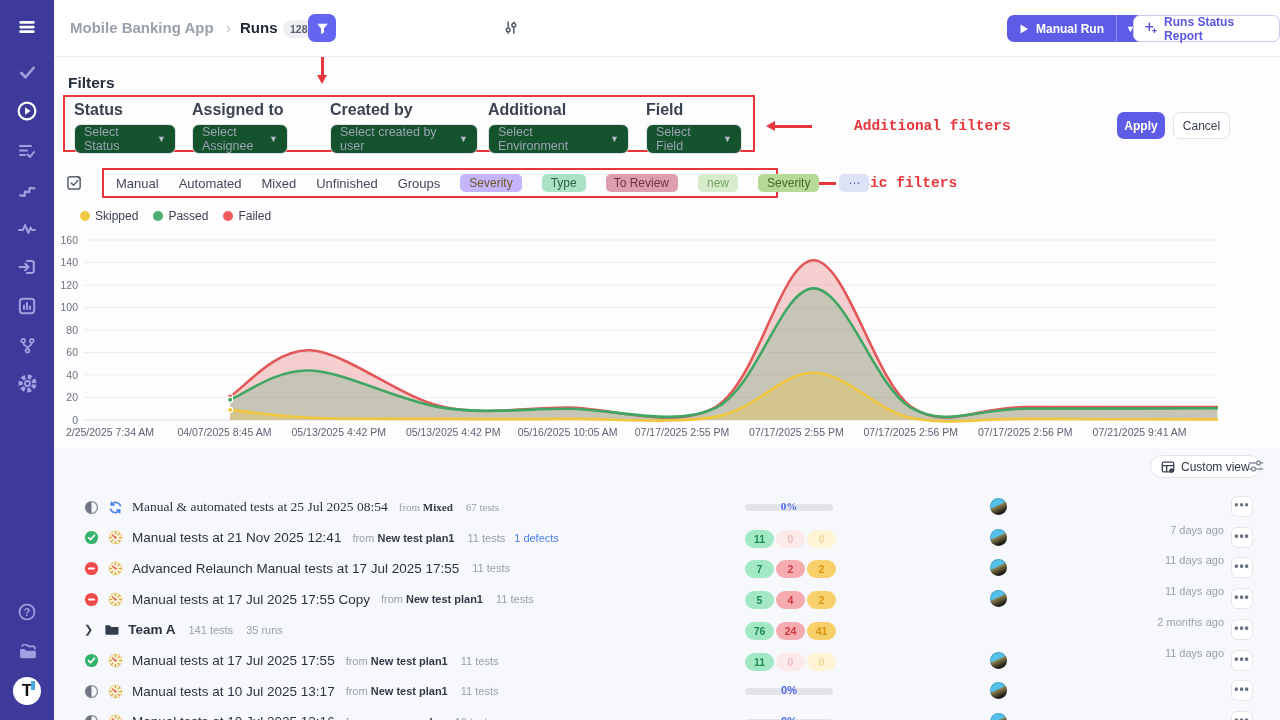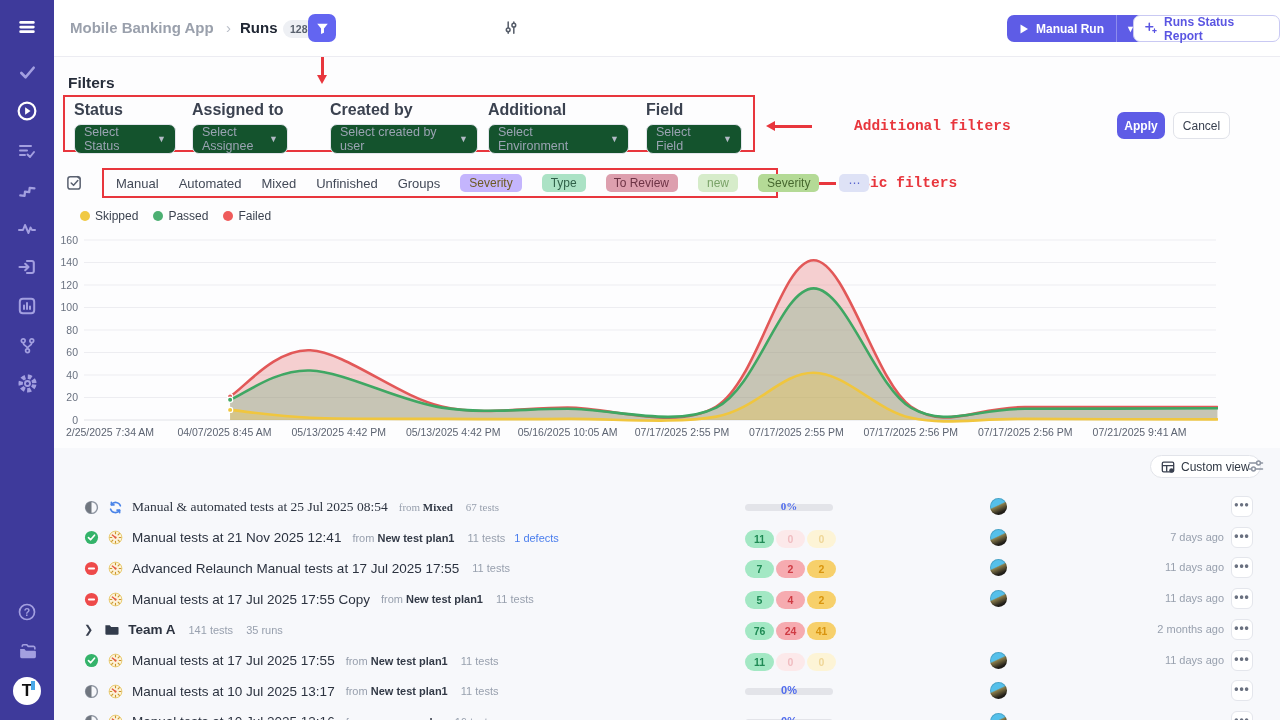--- a/index.html
+++ b/index.html
@@ -96,21 +96,21 @@
   .pill.p1 { left:683px; background:#a3e8c4; color:#1f8a55; }
   .pill.p2 { left:714px; background:#f6abb0; color:#cf3b44; }
   .pill.p3 { left:745px; background:#f7d06b; color:#d9940e; }
   .pill.faded.p2 { background:#fce9ea; color:#f0bcc0; }
   .pill.faded.p3 { background:#fdf4d6; color:#efd697; }
   .progress { position:absolute; left:683px; top:7px; width:88px; height:16px; }
   .progress .bar { position:absolute; left:0; top:5px; width:100%; height:7px; border-radius:4px; background:#e3e4e9; }
   .progress .pct { position:absolute; width:100%; text-align:center; top:1px; font-size:11px; font-weight:bold; color:#4f6bed; }
   .avatar { position:absolute; left:928px; top:6px; width:17px; height:17px; border-radius:50%;
     background:linear-gradient(155deg,#55c0ea 42%,#8a7d4a 48%,#23201a 78%); box-shadow:inset 0 0 0 1px rgba(0,0,0,.15); }
-  .r-time { position:absolute; right:44px; top:8px; font-size:11px; color:#98a0ae; }
+  .r-time { position:absolute; right:44px; top:1px; font-size:11px; color:#98a0ae; }
   .r-menu { position:absolute; right:15px; top:4px; width:22px; height:21px; border:1px solid #e4e6ec; background:#fff;
     border-radius:6px; color:#6a7180; font-size:12px; line-height:17px; text-align:center; cursor:pointer;
     letter-spacing:1px; font-weight:bold; }
   .st-ic { width:15px; height:15px; flex:0 0 auto; }
   .chev { font-size:11px; color:#3a4150; margin-right:2px; }
 </style>
 </head>
 <body>
 
 <aside id="sidebar">

